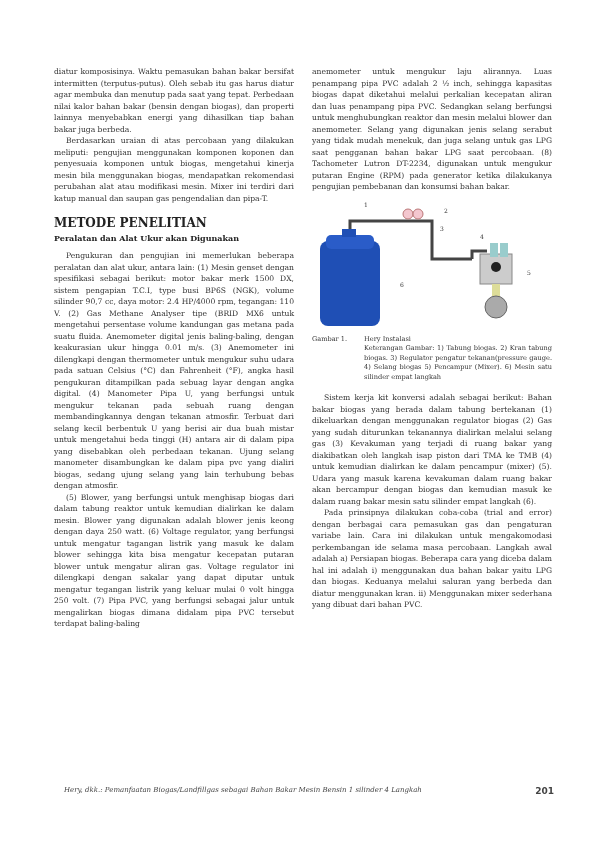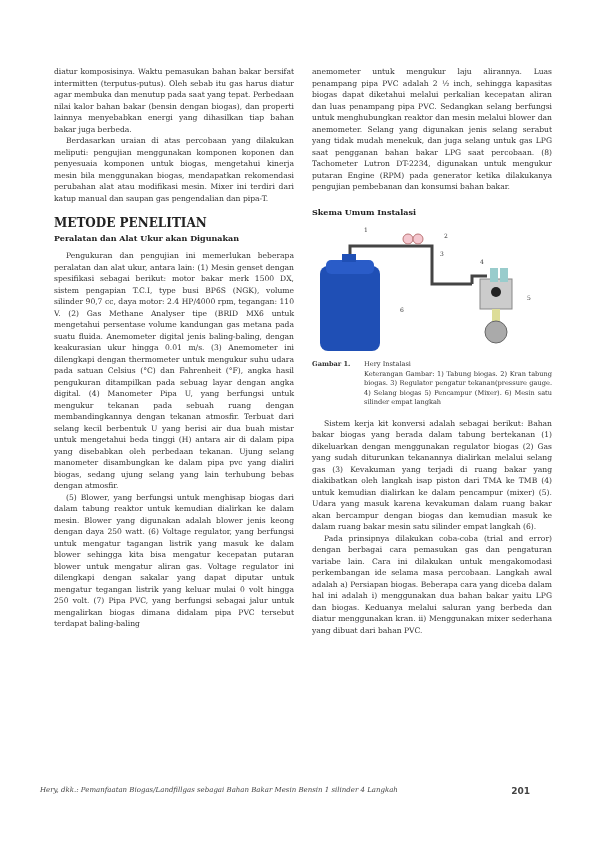--- a/index.html
+++ b/index.html
@@ -6,39 +6,38 @@
   body{width:600px;height:849px;position:relative;overflow:hidden;font-family:"DejaVu Serif",serif;color:#333;}
   .col{position:absolute;top:66px;width:240px;font-size:7.6px;line-height:11.5px;text-align:justify;}
   .left{left:48px;margin-left:6px;}
   .right{left:312px;}
   p{margin:0;text-indent:12px;}
   p.ni{text-indent:0;}
   h2{font-size:12px;font-weight:bold;margin:14px 0 3px 0;color:#222;}
   h3{font-size:8px;font-weight:bold;margin:0 0 6px 0;color:#222;}
   .fig{position:relative;height:130px;margin:6px 0 6px 0;}
   .cap{display:flex;font-size:6.6px;line-height:9.5px;margin-bottom:10px;}
-  .cap .lbl{font-weight:bold;width:52px;flex-shrink:0;}
-  .footer{position:absolute;top:786px;left:40px;width:490px;font-size:7px;font-style:italic;display:flex;justify-content:space-between;color:#444;}
+  .cap .lbl{font-weight:normal;width:52px;flex-shrink:0;}
+  .footer{position:absolute;top:786px;left:64px;width:490px;font-size:7px;font-style:italic;display:flex;justify-content:space-between;color:#444;}
   .footer .pg{font-style:normal;font-weight:bold;font-size:9px;font-family:"DejaVu Sans",sans-serif;}
 </style>
 </head>
 <body>
 
 <div class="col left">
   <p class="ni">diatur komposisinya. Waktu pemasukan bahan bakar bersifat intermitten (terputus-putus). Oleh sebab itu gas harus diatur agar membuka dan menutup pada saat yang tepat. Perbedaan nilai kalor bahan bakar (bensin dengan biogas), dan properti lainnya menyebabkan energi yang dihasilkan tiap bahan bakar juga berbeda.</p>
   <p>Berdasarkan uraian di atas percobaan yang dilakukan meliputi: pengujian menggunakan komponen koponen dan penyesuaia komponen untuk biogas, mengetahui kinerja mesin bila menggunakan biogas, mendapatkan rekomendasi perubahan alat atau modifikasi mesin. Mixer ini terdiri dari katup manual dan saupan gas pengendalian dan pipa-T.</p>
   <h2>METODE PENELITIAN</h2>
   <h3>Peralatan dan Alat Ukur akan Digunakan</h3>
   <p>Pengukuran dan pengujian ini memerlukan beberapa peralatan dan alat ukur, antara lain: (1) Mesin genset dengan spesifikasi sebagai berikut: motor bakar merk 1500 DX, sistem pengapian T.C.I, type busi BP6S (NGK), volume silinder 90,7 cc, daya motor: 2.4 HP/4000 rpm, tegangan: 110 V. (2) Gas Methane Analyser tipe (BRID MX6 untuk mengetahui persentase volume kandungan gas metana pada suatu fluida. Anemometer digital jenis baling-baling, dengan keakurasian ukur hingga 0.01 m/s. (3) Anemometer ini dilengkapi dengan thermometer untuk mengukur suhu udara pada satuan Celsius (°C) dan Fahrenheit (°F), angka hasil pengukuran ditampilkan pada sebuag layar dengan angka digital. (4) Manometer Pipa U, yang berfungsi untuk mengukur tekanan pada sebuah ruang dengan membandingkannya dengan tekanan atmosfir. Terbuat dari selang kecil berbentuk U yang berisi air dua buah mistar untuk mengetahui beda tinggi (H) antara air di dalam pipa yang disebabkan oleh perbedaan tekanan. Ujung selang manometer disambungkan ke dalam pipa pvc yang dialiri biogas, sedang ujung selang yang lain terhubung bebas dengan atmosfir.</p>
   <p>(5) Blower, yang berfungsi untuk menghisap biogas dari dalam tabung reaktor untuk kemudian dialirkan ke dalam mesin. Blower yang digunakan adalah blower jenis keong dengan daya 250 watt. (6) Voltage regulator, yang berfungsi untuk mengatur tagangan listrik yang masuk ke dalam blower sehingga kita bisa mengatur kecepatan putaran blower untuk mengatur aliran gas. Voltage regulator ini dilengkapi dengan sakalar yang dapat diputar untuk mengatur tegangan listrik yang keluar mulai 0 volt hingga 250 volt. (7) Pipa PVC, yang berfungsi sebagai jalur untuk mengalirkan biogas dimana didalam pipa PVC tersebut terdapat baling-baling</p>
 </div>
 
 <div class="col right">
   <p class="ni">anemometer untuk mengukur laju alirannya. Luas penampang pipa PVC adalah 2 ½ inch, sehingga kapasitas biogas dapat diketahui melalui perkalian kecepatan aliran dan luas penampang pipa PVC. Sedangkan selang berfungsi untuk menghubungkan reaktor dan mesin melalui blower dan anemometer. Selang yang digunakan jenis selang serabut yang tidak mudah menekuk, dan juga selang untuk gas LPG saat pengganan bahan bakar LPG saat percobaan. (8) Tachometer Lutron DT-2234, digunakan untuk mengukur putaran Engine (RPM) pada generator ketika dilakukanya pengujian pembebanan dan konsumsi bahan bakar.</p>
-  <h3 style="margin-top:14px">Skema Umum Instalasi</h3>
   <div class="fig">
     <svg width="240" height="130" viewBox="0 0 240 130">
 
       <rect x="8" y="42" width="60" height="85" rx="8" fill="#1f4fb5"></rect>
       <rect x="14" y="36" width="48" height="14" rx="5" fill="#2a5cc8"></rect>
       <rect x="30" y="30" width="14" height="8" fill="#1f4fb5"></rect>
 
       <polyline points="38,30 38,22 120,22 120,60 160,60" fill="none" stroke="#444" stroke-width="3"></polyline>
       <polyline points="160,60 160,52 175,52" fill="none" stroke="#444" stroke-width="3"></polyline>
 

